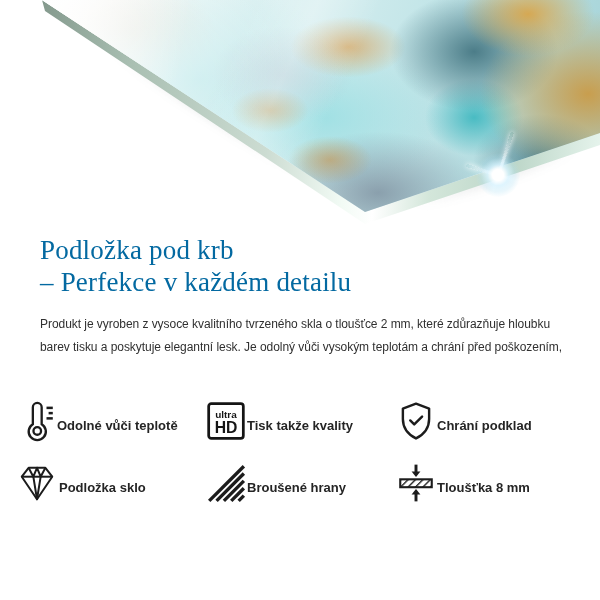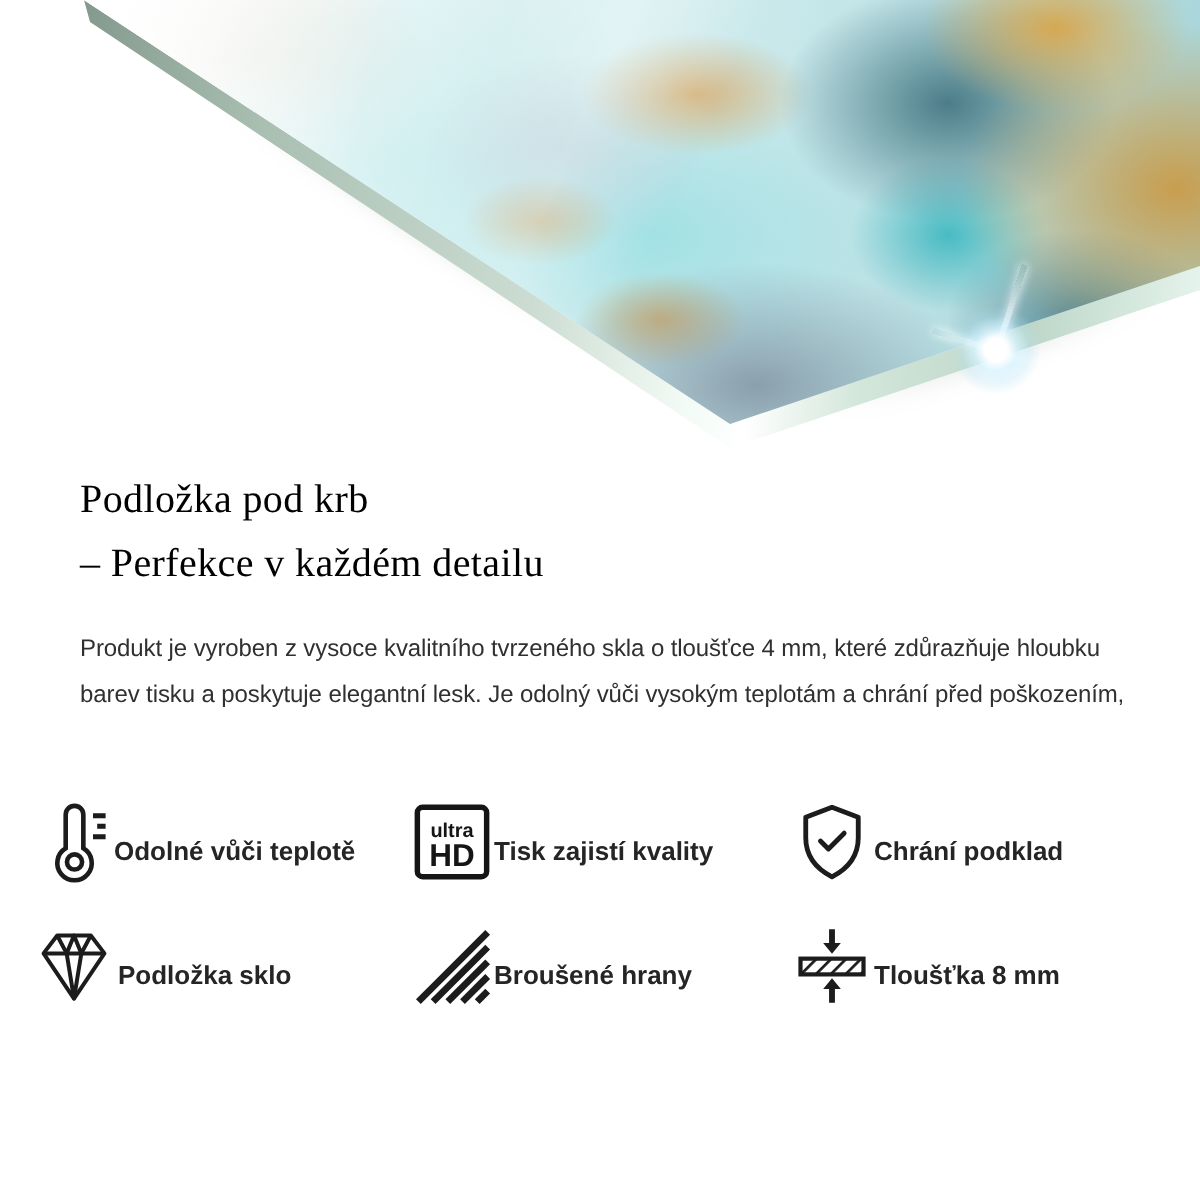--- a/index.html
+++ b/index.html
@@ -48,21 +48,21 @@
         box-shadow:0 0 5px rgba(255,255,255,.9);}
   .sparkle .ray-h{position:absolute;top:44px;left:12px;width:66px;height:3px;
         background:linear-gradient(90deg,transparent,#ffffff 42%,#ffffff 58%,transparent);
         box-shadow:0 0 5px rgba(255,255,255,.9);}
   .sparkle .core{position:absolute;left:23px;top:23px;width:44px;height:44px;border-radius:50%;
         background:radial-gradient(circle,#ffffff 0%,#ffffff 18%,rgba(215,243,255,.78) 34%,rgba(178,226,244,.28) 55%,transparent 72%);}
 
   
   .content{position:absolute;left:40px;top:234px;width:548px;}
   .heading{font-family:"Liberation Serif","DejaVu Serif",serif;font-weight:400;
-        font-size:20px;line-height:32px;color:#000000;letter-spacing:.2px;}
+        font-size:27px;line-height:32px;color:#0369a1;letter-spacing:.2px;}
   .desc{margin-top:15px;font-size:12px;line-height:23px;color:#303030;letter-spacing:-.05px;}
 
   
   .features{position:absolute;left:15px;top:399px;width:570px;
         display:grid;grid-template-columns:repeat(3,1fr);row-gap:18px;}
   .feature{display:flex;flex-direction:row;align-items:center;}
   .icon-box{height:44px;display:flex;align-items:center;justify-content:center;}
   .feature-label{margin-top:9px;font-size:13px;color:#252525;text-align:center;font-weight:bold;}
   .icn{display:block;}
   .uhd-top{font-family:"Liberation Sans",sans-serif;font-size:9.5px;font-weight:700;fill:#151515;}
@@ -85,21 +85,21 @@
       <div class="core"></div>
     </div>
   </div>
 
   <div class="content">
     <div class="heading">
       <span style="display:block">Podložka pod krb</span>
       <span style="display:block">– Perfekce v každém detailu</span>
     </div>
     <div class="desc">
-      <span style="display:block">Produkt je vyroben z vysoce kvalitního tvrzeného skla o tloušťce 4 mm, které zdůrazňuje hloubku</span>
+      <span style="display:block">Produkt je vyroben z vysoce kvalitního tvrzeného skla o tloušťce 2 mm, které zdůrazňuje hloubku</span>
       <span style="display:block">barev tisku a poskytuje elegantní lesk. Je odolný vůči vysokým teplotám a chrání před poškozením,</span>
     </div>
   </div>
 
   <div class="features">
 
     <div class="feature">
       <div class="icon-box">
         <svg class="icn" width="42" height="42" viewBox="0 0 40 40" fill="none" stroke="#1c1c1c" stroke-width="2.2">
           <path d="M17 7 a4.2 4.2 0 0 1 8.4 0 V23 a8.2 8.2 0 1 1 -8.4 0 Z"></path>
@@ -113,21 +113,21 @@
     </div>
 
     <div class="feature">
       <div class="icon-box">
         <svg class="icn" width="42" height="42" viewBox="0 0 40 40">
           <rect x="3.5" y="3.5" width="33" height="33" rx="2.5" fill="none" stroke="#151515" stroke-width="2.6"></rect>
           <text x="20" y="17.5" text-anchor="middle" class="uhd-top">ultra</text>
           <text x="20" y="31.5" text-anchor="middle" class="uhd-bottom">HD</text>
         </svg>
       </div>
-      <div class="feature-label">Tisk zajistí kvality</div>
+      <div class="feature-label">Tisk takže kvality</div>
     </div>
 
     <div class="feature">
       <div class="icon-box">
         <svg class="icn" width="42" height="42" viewBox="0 0 40 40" fill="none" stroke="#1c1c1c" stroke-width="2.3">
           <path d="M20 3.5 L32.5 8.2 V18 C32.5 26.8 27.4 32.8 20 36.6 C12.6 32.8 7.5 26.8 7.5 18 V8.2 Z" stroke-linejoin="round"></path>
           <path d="M14.5 19.5 L18.3 23.3 L25.8 15.8" stroke-linecap="round" stroke-linejoin="round"></path>
         </svg>
       </div>
       <div class="feature-label">Chrání podklad</div>

